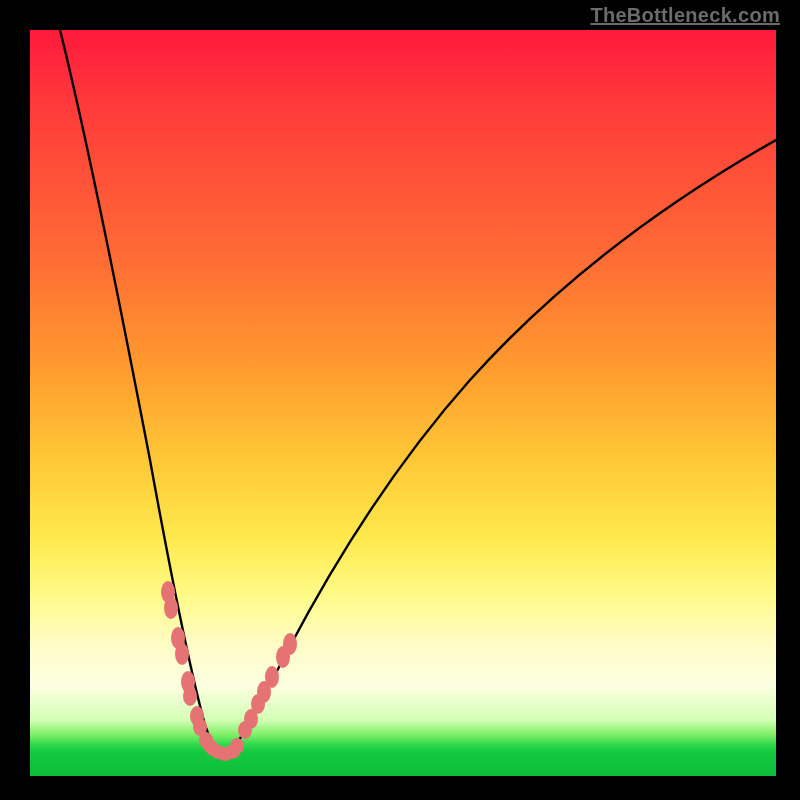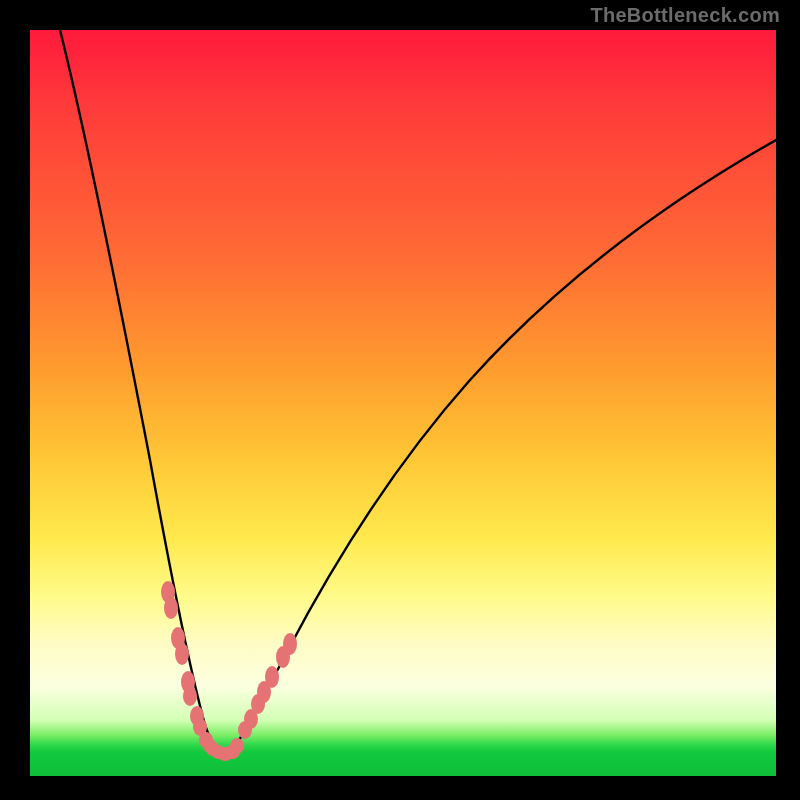--- a/index.html
+++ b/index.html
@@ -51,20 +51,21 @@
       #0fbe3a 100%
     );
   }
   .watermark {
     position: absolute;
     top: 4px;
     right: 20px;
     font: 600 20px Arial, Helvetica, sans-serif;
     color: #6b6b6b;
     letter-spacing: 0.3px;
+    text-decoration: underline;
   }
   svg.curves {
     position: absolute;
     left: 0;
     top: 0;
     width: 746px;
     height: 746px;
   }
   .curve {
     fill: none;

